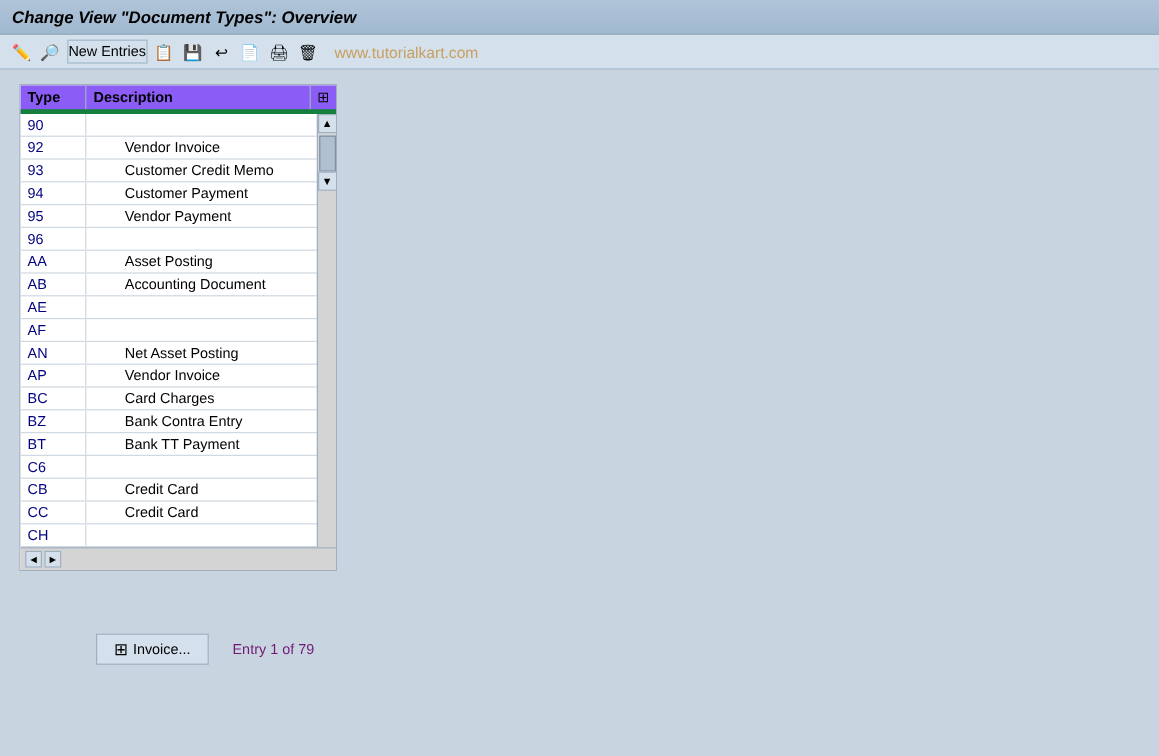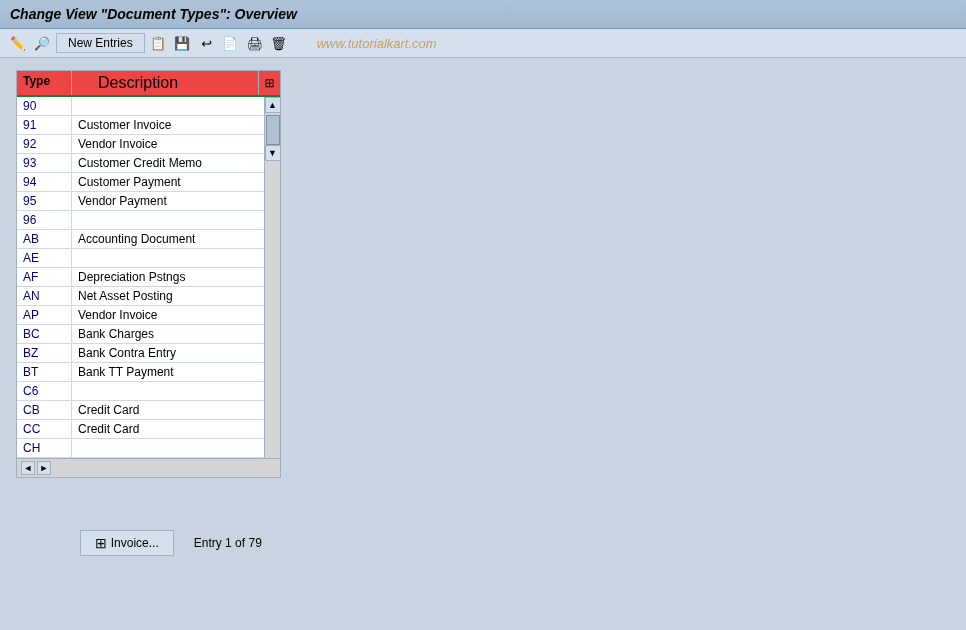--- a/index.html
+++ b/index.html
@@ -35,61 +35,59 @@
       height: 20px;
       display: inline-flex;
       align-items: center;
       justify-content: center;
       cursor: pointer;
       font-size: 13px;
     }
     .toolbar-btn {
       background-color: #d4e0ec;
       border: 1px solid #a0b8cc;
-      padding: 2px 11px;
+      padding: 2px 0;
       font-size: 12px;
       cursor: pointer;
       color: #000;
     }
     .watermark {
       color: #c8a060;
       font-size: 13px;
-      margin-left: 24px;
-      font-style: italic;
+      margin-left: 8px;
     }
     .main-content {
       padding: 12px 16px;
       display: flex;
       flex-direction: column;
       align-items: flex-start;
     }
     .table-container {
       background-color: #fff;
       border: 1px solid #a0b0c0;
       width: 265px;
       overflow: hidden;
     }
     .table-header {
       display: flex;
-      background-color: #ef4444;
-      border-bottom: 2px solid #15803d;
-      gap: 20px;
+      background-color: #8b5cf6;
+      border-bottom: 4px solid #15803d;
     }
     .col-type-header {
       width: 55px;
       padding: 3px 6px;
       font-weight: bold;
       border-right: 1px solid #a0b0c0;
       font-size: 12px;
     }
     .col-desc-header {
       flex: 1;
       padding: 3px 6px;
-      font-weight: normal;
-      font-size: 16px;
+      font-weight: bold;
+      font-size: 12px;
     }
     .col-icon-header {
       width: 22px;
       display: flex;
       align-items: center;
       justify-content: center;
       border-left: 1px solid #a0b0c0;
       cursor: pointer;
     }
     .table-body {
@@ -121,20 +119,21 @@
       background-color: #b0c0d0;
       border: 1px solid #8090a0;
       margin-top: 2px;
     }
     .rows-area {
       flex: 1;
     }
     .table-row {
       display: flex;
       border-bottom: 1px solid #d0d8e0;
+      gap: 26px;
     }
     .cell-type {
       width: 55px;
       padding: 2px 6px;
       border-right: 1px solid #d0d8e0;
       font-size: 12px;
       color: #000080;
     }
     .cell-desc {
       flex: 1;
@@ -156,21 +155,21 @@
       border: 1px solid #a0b0c0;
       padding: 4px 14px;
       cursor: pointer;
       font-size: 12px;
     }
     .position-icon {
       font-size: 14px;
     }
     .entry-info {
       font-size: 12px;
-      color: #000000;
+      color: #701a75;
     }
     .horiz-scroll {
       display: flex;
       align-items: center;
       gap: 2px;
       border-top: 1px solid #a0b0c0;
       background-color: #d4d4d4;
       padding: 2px 4px;
     }
     .horiz-scroll-btn {
@@ -215,65 +214,64 @@
     </div>
 
     <div class="table-body">
       <div class="rows-area">
 
       <div class="table-row">
             <div class="cell-type">90</div>
             <div class="cell-desc"></div>
           </div>
           <div class="table-row">
-            <div class="cell-type">91</div>
-            <div class="cell-desc">Customer Invoice</div>
-          </div>
-          <div class="table-row">
             <div class="cell-type">92</div>
             <div class="cell-desc">Vendor Invoice</div>
           </div>
           <div class="table-row">
             <div class="cell-type">93</div>
             <div class="cell-desc">Customer Credit Memo</div>
           </div>
           <div class="table-row">
             <div class="cell-type">94</div>
             <div class="cell-desc">Customer Payment</div>
           </div>
           <div class="table-row">
             <div class="cell-type">95</div>
             <div class="cell-desc">Vendor Payment</div>
           </div>
           <div class="table-row">
             <div class="cell-type">96</div>
           </div>
           <div class="table-row">
+            <div class="cell-type">AA</div>
+            <div class="cell-desc">Asset Posting</div>
+          </div>
+          <div class="table-row">
             <div class="cell-type">AB</div>
             <div class="cell-desc">Accounting Document</div>
           </div>
           <div class="table-row">
             <div class="cell-type">AE</div>
             <div class="cell-desc"></div>
           </div>
           <div class="table-row">
             <div class="cell-type">AF</div>
-            <div class="cell-desc">Depreciation Pstngs</div>
           </div>
           <div class="table-row">
             <div class="cell-type">AN</div>
             <div class="cell-desc">Net Asset Posting</div>
           </div>
           <div class="table-row">
             <div class="cell-type">AP</div>
             <div class="cell-desc">Vendor Invoice</div>
           </div>
           <div class="table-row">
             <div class="cell-type">BC</div>
-            <div class="cell-desc">Bank Charges</div>
+            <div class="cell-desc">Card Charges</div>
           </div>
           <div class="table-row">
             <div class="cell-type">BZ</div>
             <div class="cell-desc">Bank Contra Entry</div>
           </div>
           <div class="table-row">
             <div class="cell-type">BT</div>
             <div class="cell-desc">Bank TT Payment</div>
           </div>
           <div class="table-row">

